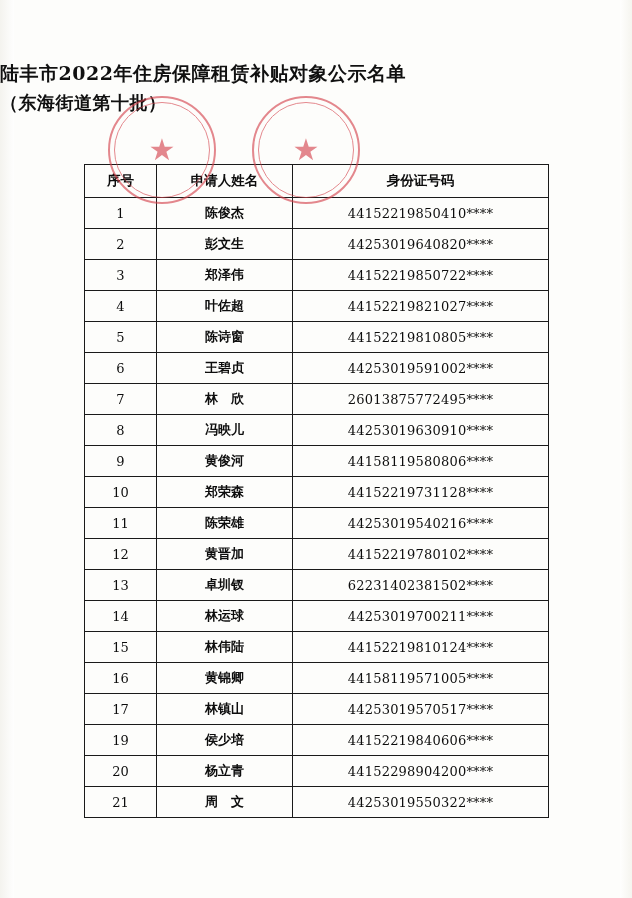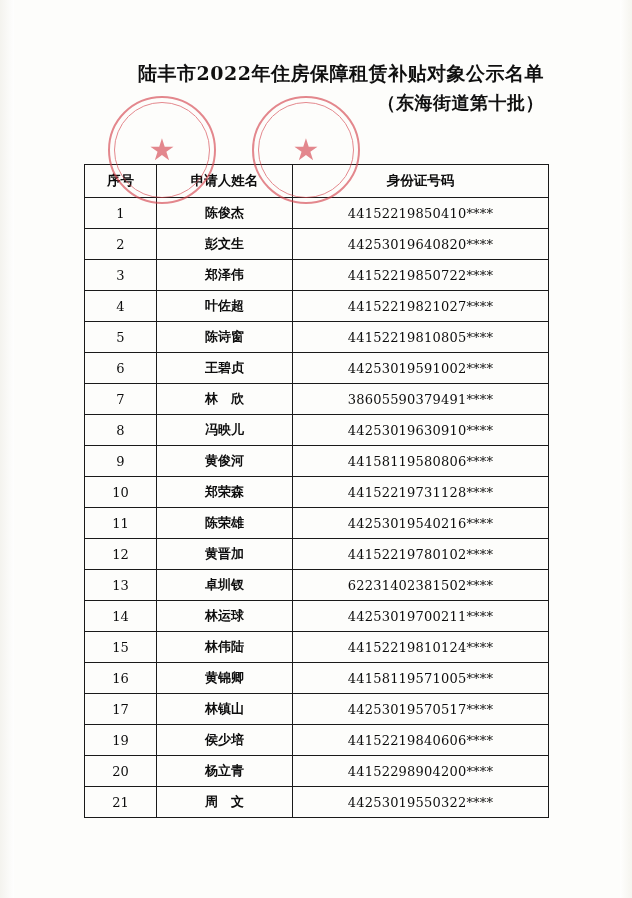--- a/index.html
+++ b/index.html
@@ -33,21 +33,21 @@
     right: 0; top: 0;
     width: 12px; height: 898px;
     background: linear-gradient(to left, #f2f1ea, #ffffff);
     opacity: 0.7;
   }
   .title-block {
     position: absolute;
     top: 58px;
     left: 0;
     width: 544px;
-    text-align: right;
+    text-align: left;
   }
   .title-line {
     font-family: "DejaVu Serif", serif;
     font-weight: bold;
     font-size: 19px;
     color: #101010;
     letter-spacing: 0.5px;
     line-height: 30px;
   }
   .title-line.second {
@@ -174,21 +174,21 @@
         <td class="idnum">44152219810805****</td>
       </tr>
       <tr>
         <td>6</td>
         <td class="name">王碧贞</td>
         <td class="idnum">44253019591002****</td>
       </tr>
       <tr>
         <td>7</td>
         <td class="name">林　欣</td>
-        <td class="idnum">38605590379491****</td>
+        <td class="idnum">26013875772495****</td>
       </tr>
       <tr>
         <td>8</td>
         <td class="name">冯映儿</td>
         <td class="idnum">44253019630910****</td>
       </tr>
       <tr>
         <td>9</td>
         <td class="name">黄俊河</td>
         <td class="idnum">44158119580806****</td>

